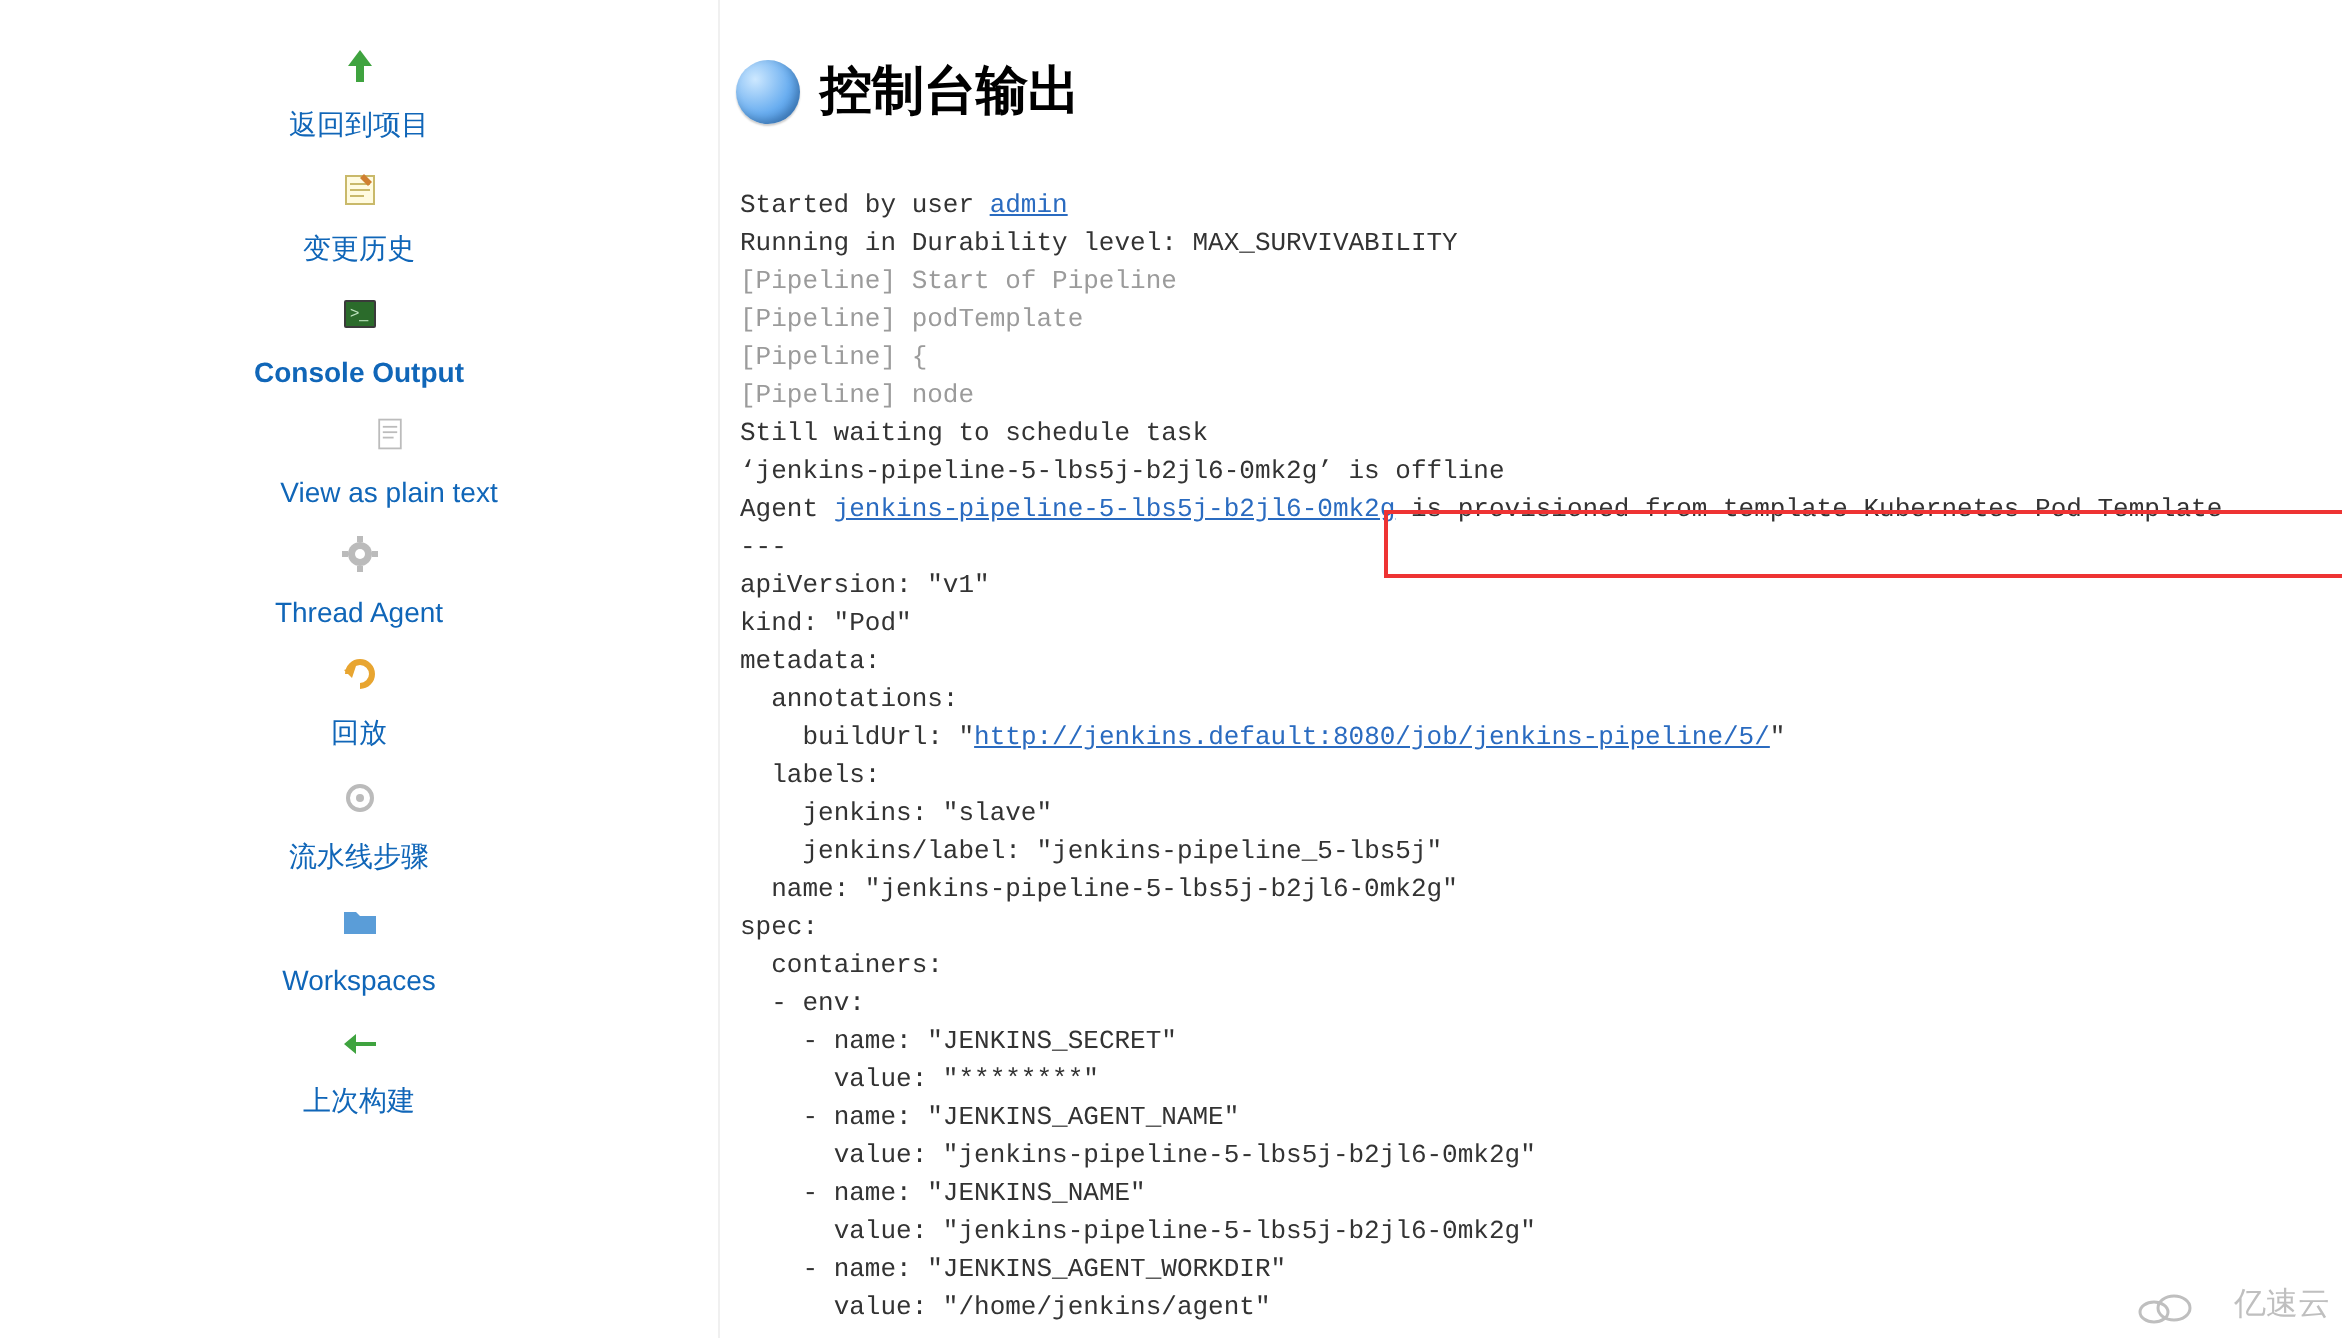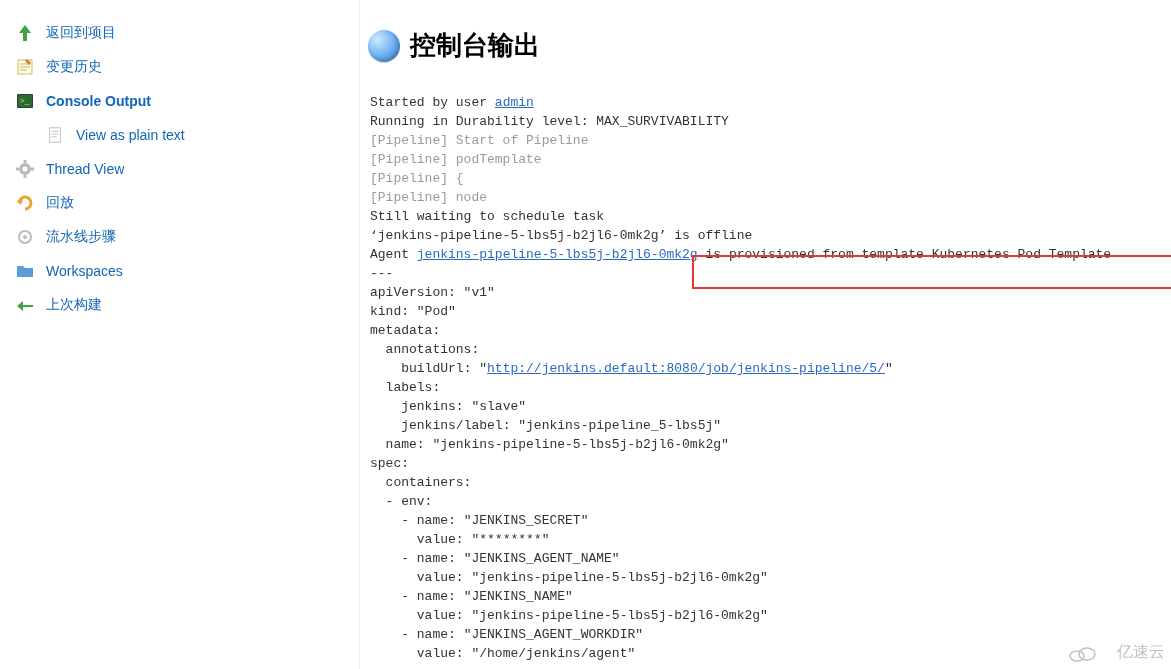--- a/index.html
+++ b/index.html
@@ -23,20 +23,21 @@
   }
   .side-item {
     display: flex;
     align-items: center;
     gap: 10px;
     padding: 6px 14px;
     color: #1066b8;
     font-size: 14px;
     cursor: pointer;
     text-decoration: none;
+    flex-direction: column;
   }
   .side-item.bold .side-label { font-weight: bold; }
   .side-item.sub { padding-left: 44px; }
   .side-ic {
     width: 22px;
     height: 22px;
     display: inline-flex;
     align-items: center;
     justify-content: center;
     flex: 0 0 22px;
@@ -164,21 +165,21 @@
             <circle cx="10" cy="10" r="6" fill="#bbb"></circle>
             <circle cx="10" cy="10" r="2.5" fill="#fff"></circle>
             <g stroke="#bbb" stroke-width="3">
               <line x1="10" y1="1" x2="10" y2="4"></line>
               <line x1="10" y1="16" x2="10" y2="19"></line>
               <line x1="1" y1="10" x2="4" y2="10"></line>
               <line x1="16" y1="10" x2="19" y2="10"></line>
             </g>
           </svg>
       </span>
-      <span class="side-label">Thread View</span>
+      <span class="side-label">Thread Agent</span>
     </a>
 
 
     <a class="side-item">
       <span class="side-ic">
         <svg width="20" height="20" viewBox="0 0 20 20">
             <path d="M4 10 A6 6 0 1 1 10 16" fill="none" stroke="#e8a530" stroke-width="3"></path>
             <path d="M2 8 L6 12 L8 6 Z" fill="#e8a530"></path>
           </svg>
       </span>

